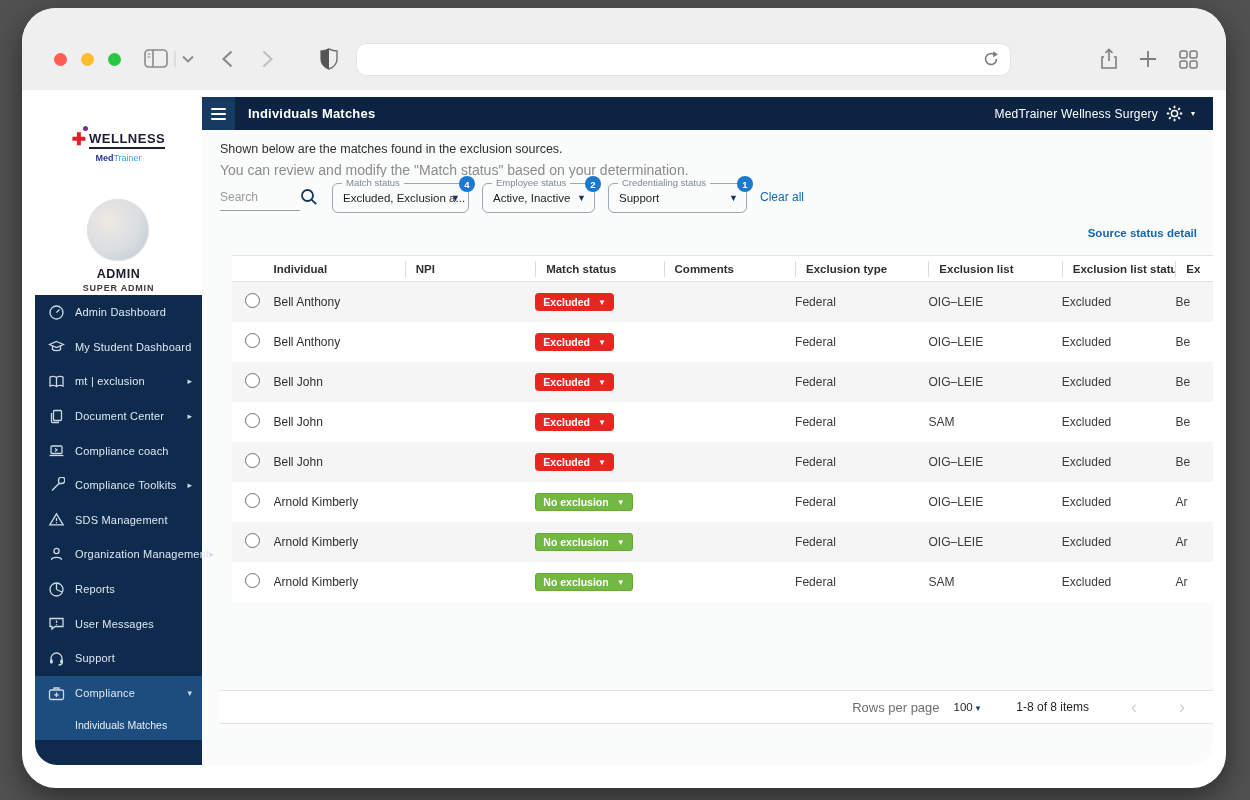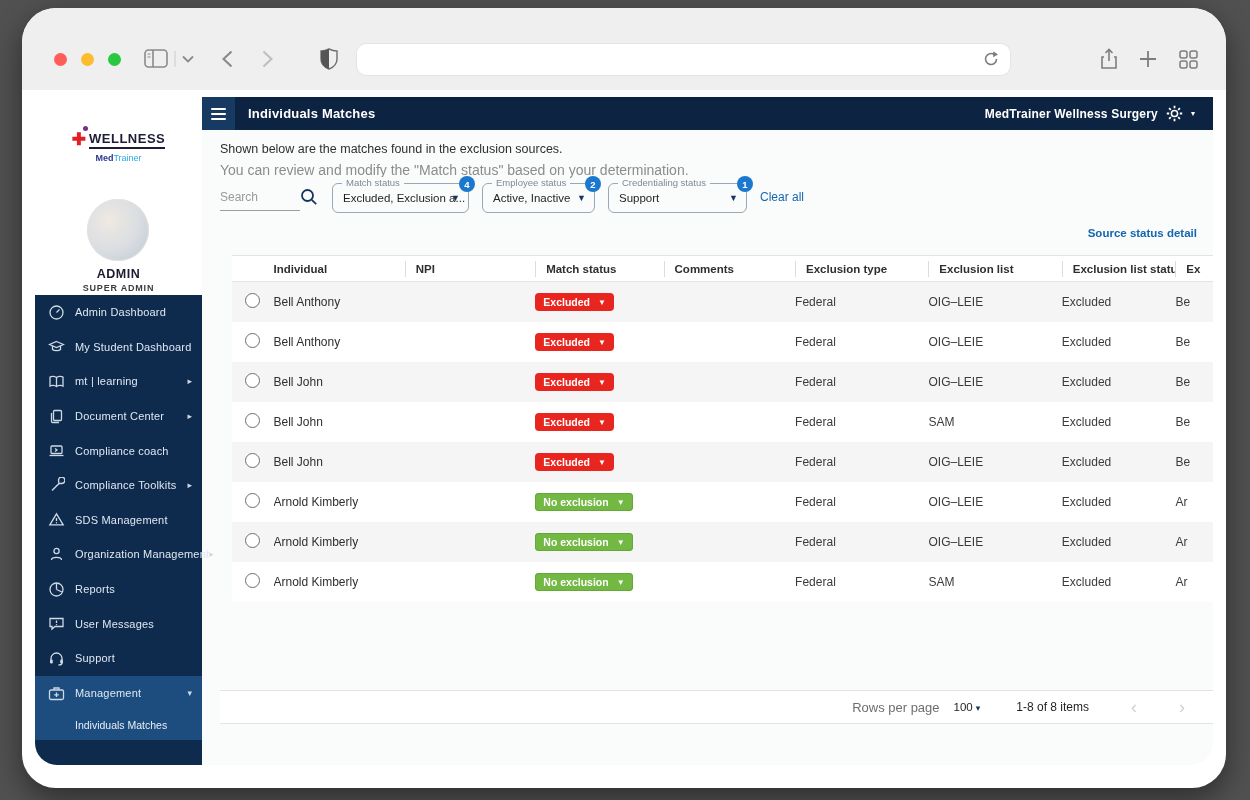--- a/index.html
+++ b/index.html
@@ -42,21 +42,21 @@
   .excl-block { position:absolute; left:0; top:579px; width:100%; height:64px; background:#1c4d7e; }
   .excl-sub { padding-left:40px; font-size:10.5px; color:#e6eef7; height:29px; display:flex; align-items:center; cursor:pointer; }
 
   
   .main { position:absolute; left:167px; top:0; width:1011px; height:100%; }
   .appbar { position:absolute; left:0; top:0; width:100%; height:33px; background:#0d2342; display:flex; align-items:center; }
   .hamburger { width:33px; height:33px; background:#173a63; display:flex; align-items:center; justify-content:center; flex-direction:column; gap:3px; cursor:pointer; }
   .hamburger i { display:block; width:15px; height:2px; background:#fff; border-radius:1px; }
   .appbar-title { margin-left:13px; font-size:13px; font-weight:bold; color:#fff; letter-spacing:.2px; }
   .appbar-right { margin-left:auto; display:flex; align-items:center; gap:8px; padding-right:18px; }
-  .org-name { font-size:12px; font-weight:bold; color:#fff; letter-spacing:.2px; }
+  .org-name { font-size:12px; font-weight:normal; color:#fff; letter-spacing:.2px; }
   .gear { display:flex; align-items:center; cursor:pointer; }
   .appbar-caret { color:#fff; font-size:8px; cursor:pointer; }
 
   .intro1 { position:absolute; left:18px; top:45px; font-size:12.5px; color:#2f2f2f; }
   .intro2 { position:absolute; left:18px; top:65px; font-size:14px; color:#8c8c8c; }
 
   .filters { position:absolute; left:18px; top:86px; display:flex; align-items:flex-start; }
   .search-wrap { position:relative; width:98px; height:30px; margin-right:14px; }
   .search-input { width:80px; border:none; border-bottom:1px solid #9e9e9e; background:transparent; font-size:12px; padding:7px 0 6px 0; color:#333; outline:none; font-family:"Liberation Sans", sans-serif; }
   .search-input::placeholder { color:#9a9a9a; }
@@ -211,21 +211,21 @@
             </span>
             <span class="mi-label">My Student Dashboard</span>
           </div>
           <div class="menu-item">
             <span class="mi-icon">
               <svg width="17" height="17" viewBox="0 0 17 17">
                 <path d="M8.5 4.5 C7 3 3.5 3 2 4 V13 C3.5 12 7 12 8.5 13.5 C10 12 13.5 12 15 13 V4 C13.5 3 10 3 8.5 4.5 Z" fill="none" stroke="#cfd9e4" stroke-width="1.3"></path>
                 <line x1="8.5" y1="4.5" x2="8.5" y2="13.5" stroke="#cfd9e4" stroke-width="1.3"></line>
               </svg>
             </span>
-            <span class="mi-label">mt | learning</span>
+            <span class="mi-label">mt | exclusion</span>
             <span class="mi-arrow">▸</span>
           </div>
           <div class="menu-item">
             <span class="mi-icon">
               <svg width="17" height="17" viewBox="0 0 17 17">
                 <rect x="5.5" y="2.5" width="8" height="10" rx="1" fill="none" stroke="#cfd9e4" stroke-width="1.3"></rect>
                 <path d="M3.5 5 V13.5 A1 1 0 0 0 4.5 14.5 H11" fill="none" stroke="#cfd9e4" stroke-width="1.3"></path>
               </svg>
             </span>
             <span class="mi-label">Document Center</span>
@@ -307,21 +307,21 @@
       <div class="excl-block">
         <div class="menu-item">
           <span class="mi-icon">
             <svg width="17" height="17" viewBox="0 0 17 17">
                 <rect x="1.5" y="5" width="14" height="9.5" rx="1.5" fill="none" stroke="#cfd9e4" stroke-width="1.3"></rect>
                 <path d="M6 5 V3 H11 V5" fill="none" stroke="#cfd9e4" stroke-width="1.3"></path>
                 <line x1="8.5" y1="7.5" x2="8.5" y2="12" stroke="#cfd9e4" stroke-width="1.3"></line>
                 <line x1="6.2" y1="9.8" x2="10.8" y2="9.8" stroke="#cfd9e4" stroke-width="1.3"></line>
               </svg>
           </span>
-          <span class="mi-label">Management</span>
+          <span class="mi-label">Compliance</span>
           <span class="mi-arrow">▾</span>
         </div>
         <div class="excl-sub">
           <span>Individuals Matches</span>
         </div>
       </div>
     </div>
 
     <div class="main">
 

